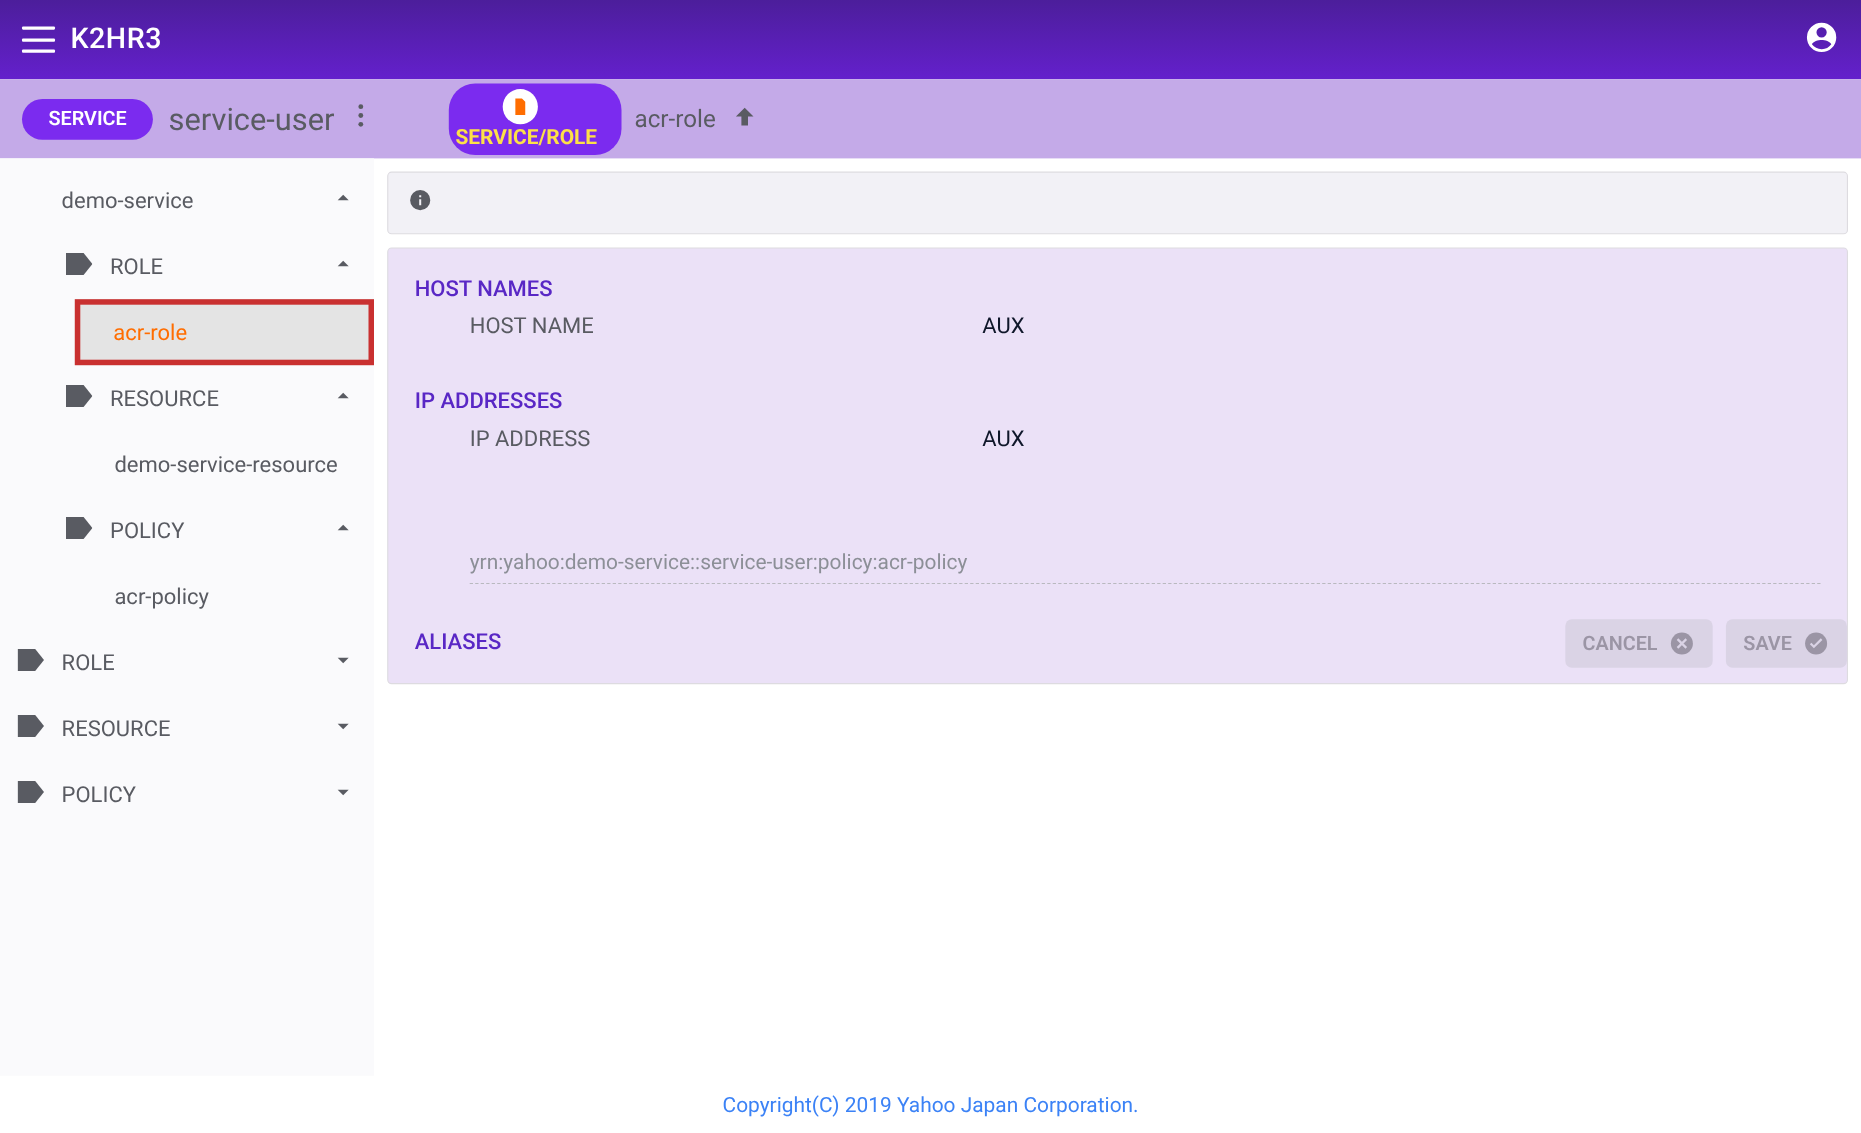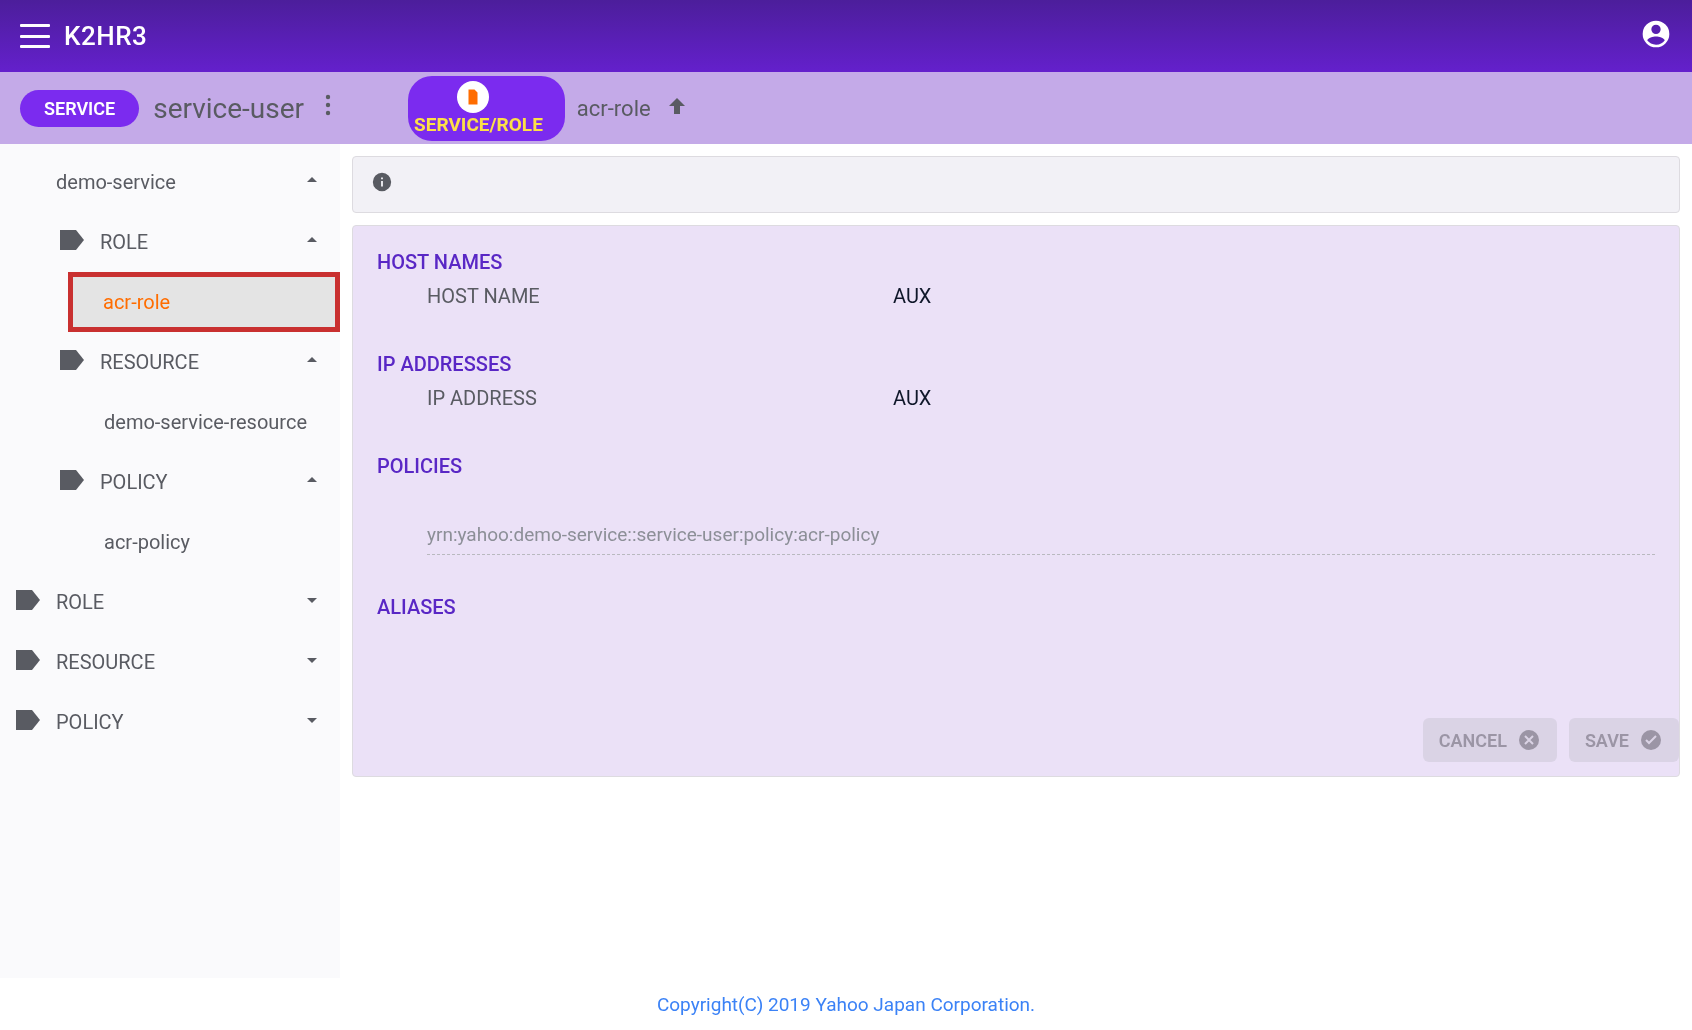--- a/index.html
+++ b/index.html
@@ -147,21 +147,21 @@
       font-size: 19px;
     }
     .info-banner svg { width: 22px; height: 22px; fill: #595b62; margin-right: 14px; }
 
     .panel {
       background: #ebe1f7;
       border: 1px solid #dddbe0;
       border-radius: 4px;
       margin-top: 12px;
       padding: 24px;
-      height: 552px;
+      height: 397px;
       position: relative;
     }
     .section-title {
       color: #5927c5;
       font-size: 20px;
       font-weight: 500;
       margin-bottom: 10px;
     }
     .cols { display: flex; padding-left: 50px; margin-bottom: 24px; gap: 18px; }
     .col-a { width: 448px; color: #595b62; font-size: 20px; }
@@ -357,21 +357,20 @@
       </div>
       <div class="sec-gap"></div>
 
       <div class="section-title">IP ADDRESSES</div>
       <div class="cols">
         <div class="col-a">IP ADDRESS</div>
         <div class="col-b">AUX</div>
       </div>
       <div class="sec-gap"></div>
 
-      <div class="section-title">POLICIES</div>
       <div class="policy-row">yrn:yahoo:demo-service::service-user:policy:acr-policy</div>
       <div class="sec-gap"></div>
 
       <div class="section-title">ALIASES</div>
 
       <div class="btn-row">
         <div class="btn">
           <span>CANCEL</span>
           <svg viewBox="0 0 24 24">
               <circle cx="12" cy="12" r="10"></circle>

